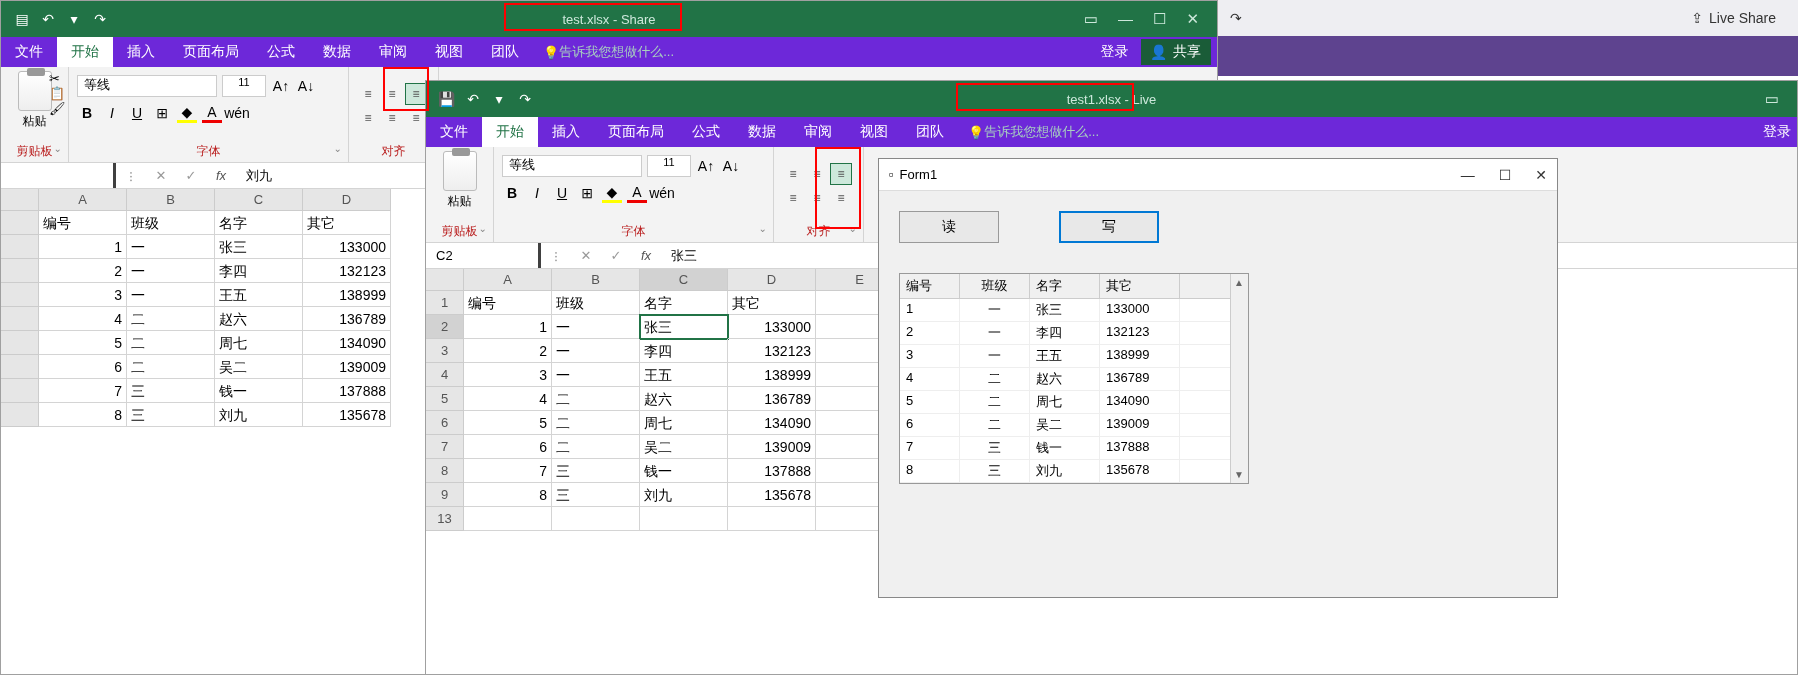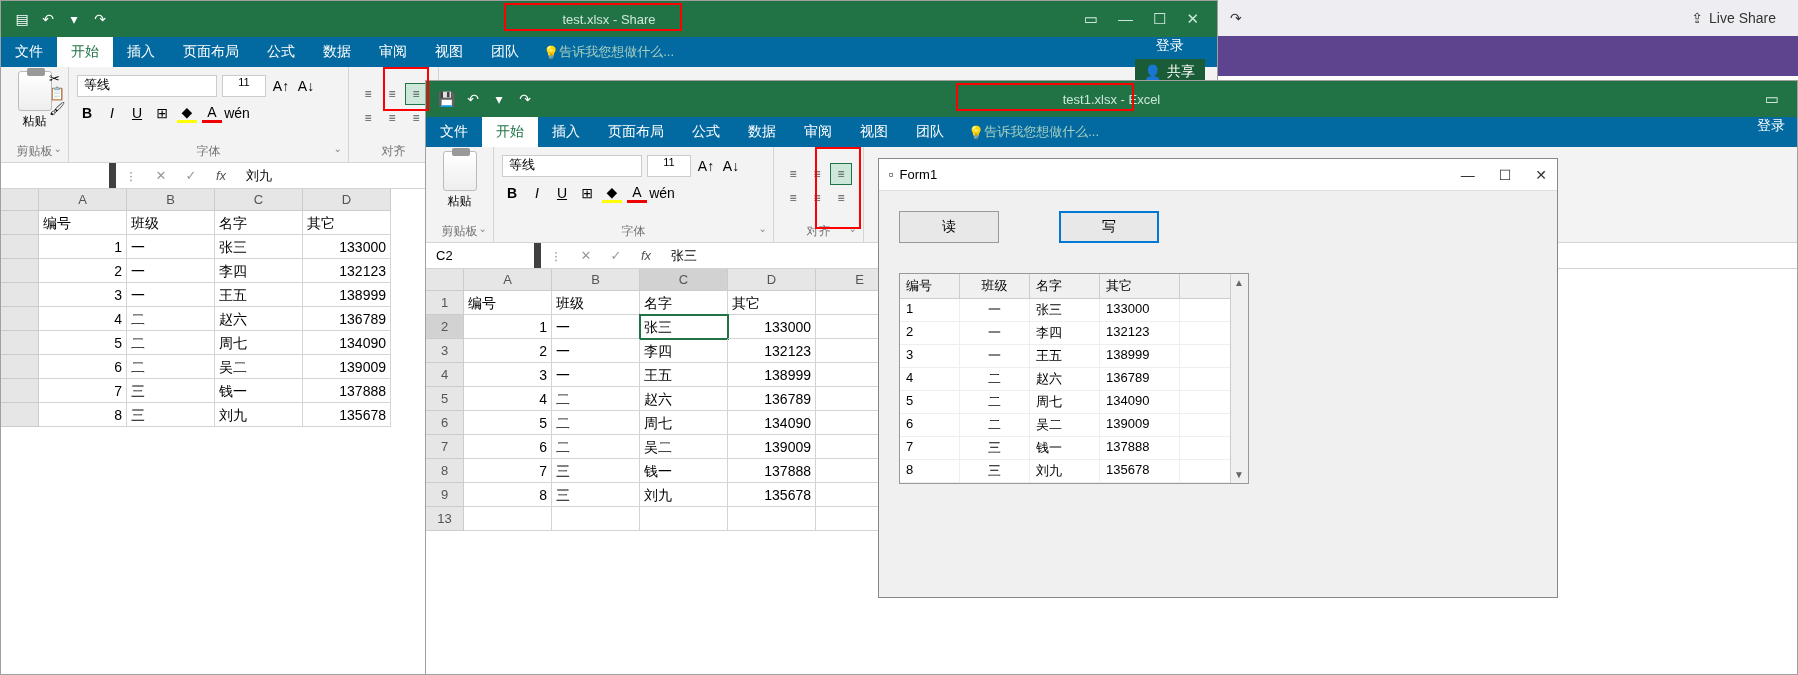--- a/index.html
+++ b/index.html
@@ -14,52 +14,52 @@
 .titlebar { height: 36px; background: #217346; display: flex; align-items: center; color: #fff; position: relative; }
 .titlebar .qat { display: flex; align-items: center; gap: 8px; padding-left: 12px; }
 .titlebar .icon { width: 18px; height: 18px; display: flex; align-items: center; justify-content: center; color: #fff; font-size: 14px; }
 .titlebar .title { position: absolute; left: 50%; transform: translateX(-50%); color: #cde8db; font-size: 13px; }
 .titlebar .win-controls { margin-left: auto; display: flex; gap: 20px; padding-right: 18px; }
 .titlebar .win-controls span { color: #cde8db; font-size: 15px; }
 
 .red-box { position: absolute; border: 2px solid #f00; pointer-events: none; z-index: 20; }
 
 
-.ribbon-tabs { height: 30px; background: #0369a1; display: flex; align-items: stretch; color: #fff; font-size: 14px; }
+.ribbon-tabs { height: 30px; background: #6d28d9; display: flex; align-items: stretch; color: #fff; font-size: 14px; }
 .ribbon-tab { padding: 0 14px; display: flex; align-items: center; cursor: pointer; }
 .ribbon-tab.active { background: #fff; color: #217346; }
 .rt-tellme { color: #a8d0bf; margin-left: 10px; display: flex; align-items: center; font-size: 13px; }
-.rt-right { margin-left: auto; display: flex; align-items: center; gap: 4px; padding-right: 12px; flex-direction: column; }
+.rt-right { margin-left: auto; display: flex; align-items: center; gap: 12px; padding-right: 6px; }
 .rt-right .share { background: #1a5c38; padding: 4px 10px; display: flex; align-items: center; gap: 5px; }
 
 
 .ribbon { height: 96px; background: #f3f3f3; border-bottom: 1px solid #d4d4d4; display: flex; }
 .ribbon-group { border-right: 1px solid #d4d4d4; padding: 4px 8px 2px; display: flex; flex-direction: column; }
 .rg-body { flex: 1; display: flex; align-items: center; gap: 6px; }
-.rg-label { text-align: center; font-size: 12px; color: #737373; padding-top: 2px; position: relative; }
+.rg-label { text-align: center; font-size: 12px; color: #b91c1c; padding-top: 2px; position: relative; }
 .rg-label::after { content: "⌄"; position: absolute; right: -2px; font-size: 10px; color: #888; }
 
 .paste-icon { width: 34px; height: 40px; background: linear-gradient(#fff, #eee); border: 1px solid #bbb; border-radius: 3px; position: relative; }
 .paste-icon::before { content: ""; position: absolute; top: -4px; left: 8px; width: 18px; height: 8px; background: #999; border-radius: 2px; }
 .paste-side { display: flex; flex-direction: column; gap: 4px; font-size: 13px; }
 
 .font-row { display: flex; align-items: center; gap: 5px; }
 .font-select { border: 1px solid #ccc; background: #fff; height: 22px; font-size: 13px; padding: 0 20px 0 6px; width: 140px; position: relative; }
 .size-select { width: 44px; border: 1px solid #ccc; background: #fff; height: 22px; font-size: 11px; text-align: center; }
 .font-btn { width: 20px; height: 20px; display: flex; align-items: center; justify-content: center; font-size: 14px; cursor: pointer; }
 .color-u { border-bottom: 3px solid #e00; }
 .fill-u { border-bottom: 3px solid #ff0; }
 
 .align-grid { display: grid; grid-template-columns: repeat(3, 22px); grid-template-rows: repeat(2, 22px); gap: 2px; }
 .align-btn { border: 1px solid transparent; display: flex; align-items: center; justify-content: center; font-size: 12px; color: #555; }
 .align-btn.sel { background: #cde8db; border-color: #217346; }
 
 
 .fbar { height: 26px; border-bottom: 1px solid #d4d4d4; display: flex; align-items: center; background: #fff; font-size: 13px; }
-.name-box { width: 115px; border-right: 7px solid #404040; padding-left: 10px; height: 100%; display: flex; align-items: center; }
+.name-box { width: 115px; border-right: 3px solid #404040; padding-left: 10px; height: 100%; display: flex; align-items: center; }
 .fbar-btn { width: 30px; text-align: center; color: #999; }
 .fx { font-style: italic; color: #555; }
 .formula-input { flex: 1; padding-left: 10px; border: none; height: 100%; font-size: 13px; }
 
 
 .sheet { display: flex; flex-direction: column; }
 .col-headers { display: flex; height: 22px; font-size: 13px; color: #555; }
 .corner { width: 38px; background: #e6e6e6; border-right: 1px solid #ccc; border-bottom: 1px solid #ccc; }
 .ch { width: 88px; background: #e6e6e6; border-right: 1px solid #ccc; border-bottom: 1px solid #ccc; text-align: center; line-height: 22px; }
 .ch.sel { background: #d2d2d2; }
@@ -277,21 +277,21 @@
 </div>
 
 <div class="excel-win excel2">
   <div class="titlebar">
     <div class="qat">
       <span class="icon">💾</span>
       <span class="icon">↶</span>
       <span class="icon">▾</span>
       <span class="icon">↷</span>
     </div>
-    <span class="title">test1.xlsx - Excel</span>
+    <span class="title">test1.xlsx - Live</span>
     <div class="win-controls">
       <span>▭</span>
     </div>
   </div>
   <div class="red-box" style="left:530px; top:2px; width:178px; height:28px;"></div>
 
   <div class="ribbon-tabs">
     <div class="ribbon-tab">文件</div>
     <div class="ribbon-tab active">开始</div>
     <div class="ribbon-tab">插入</div>

